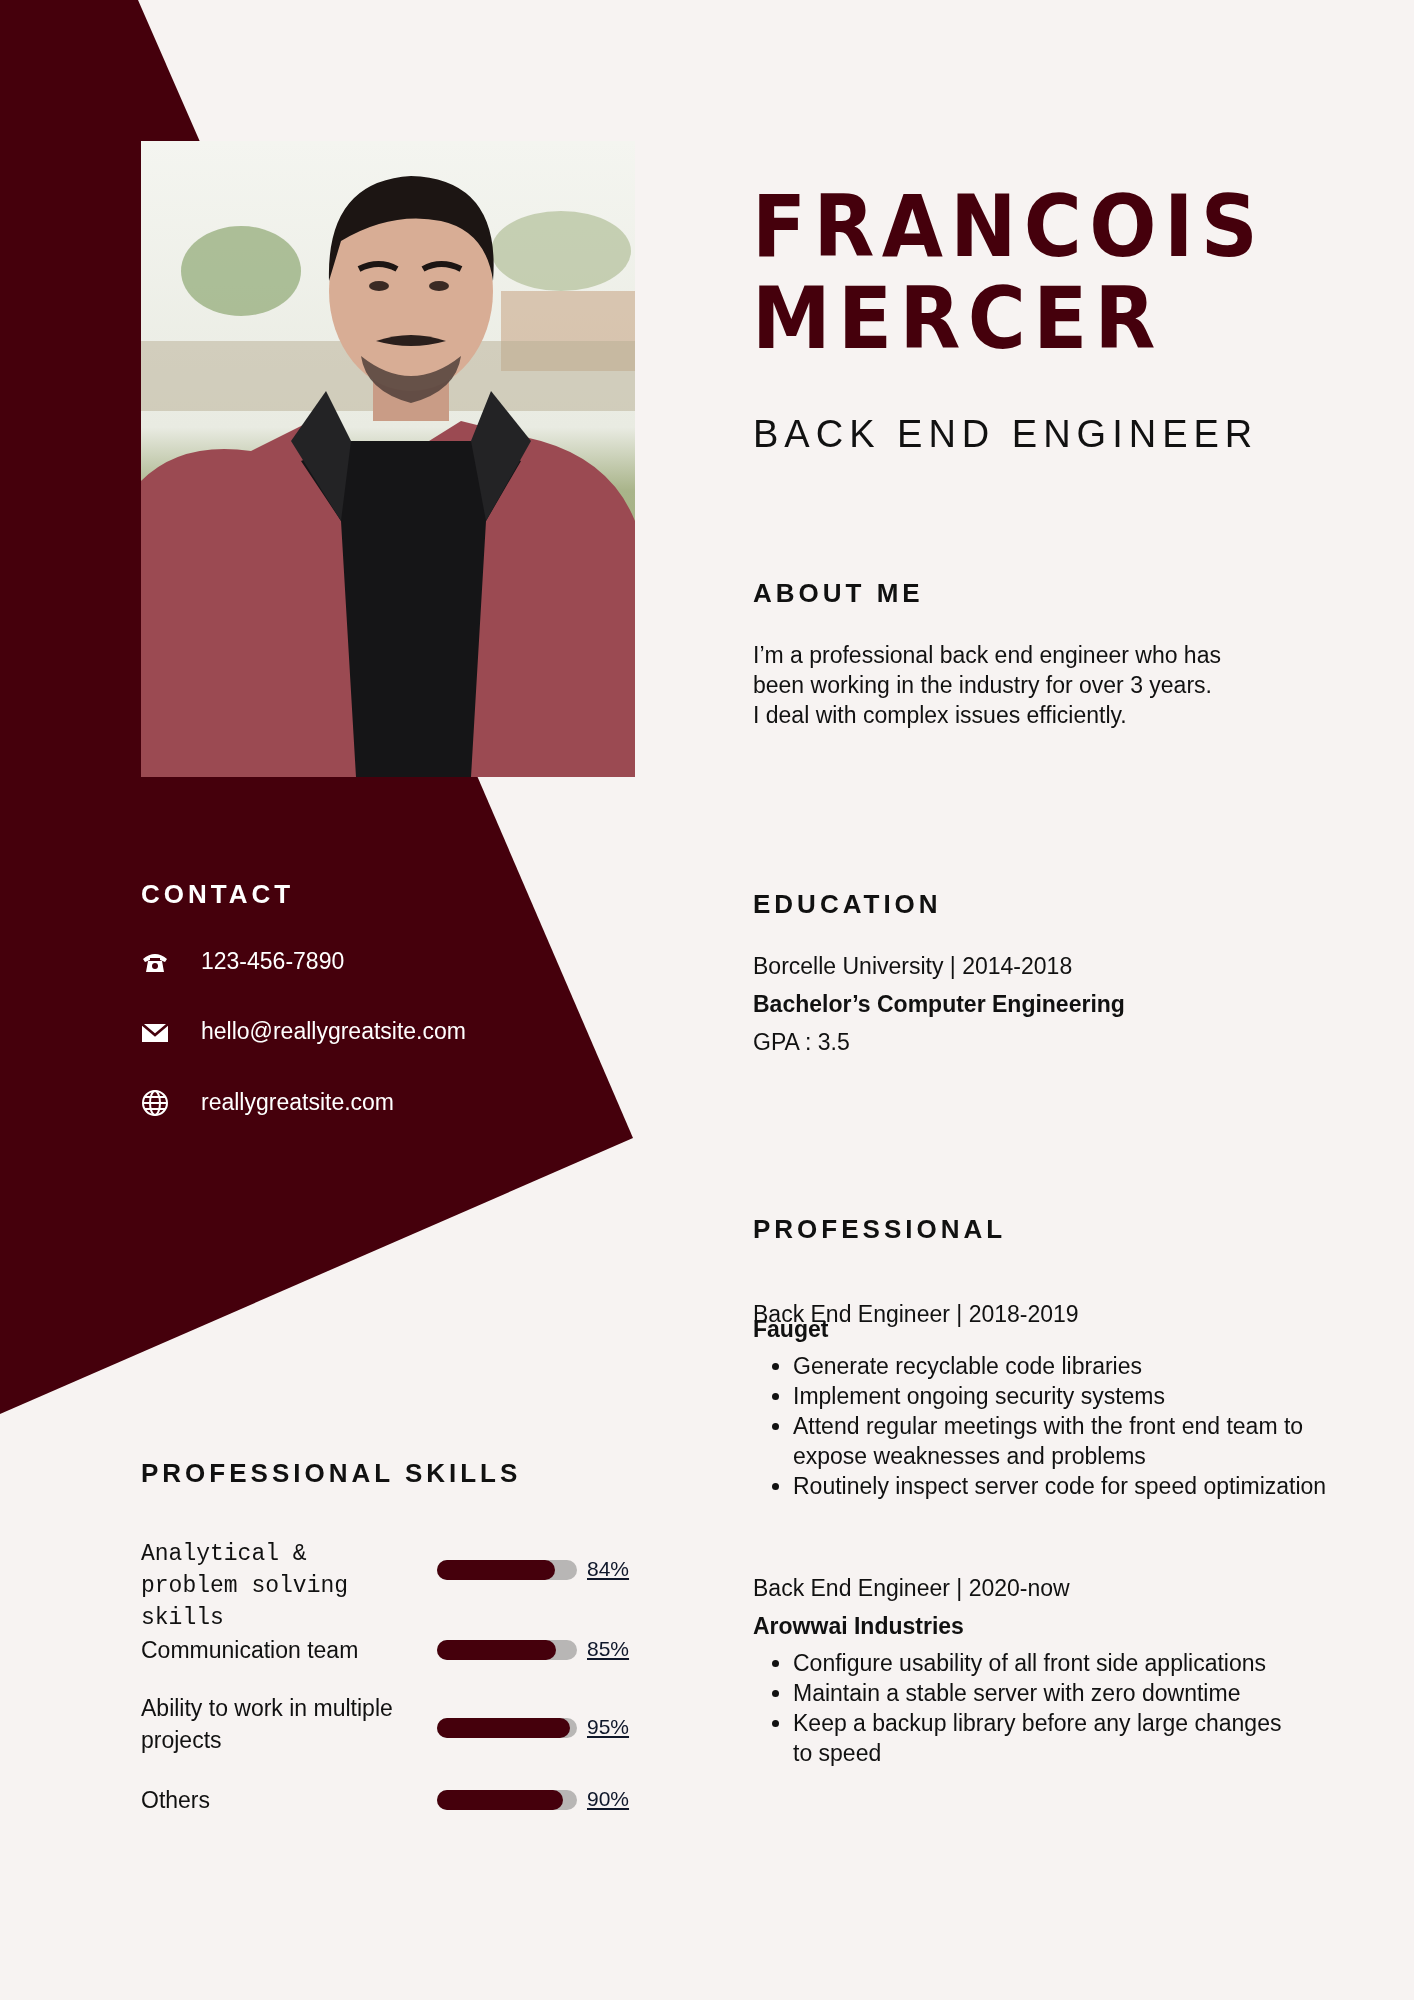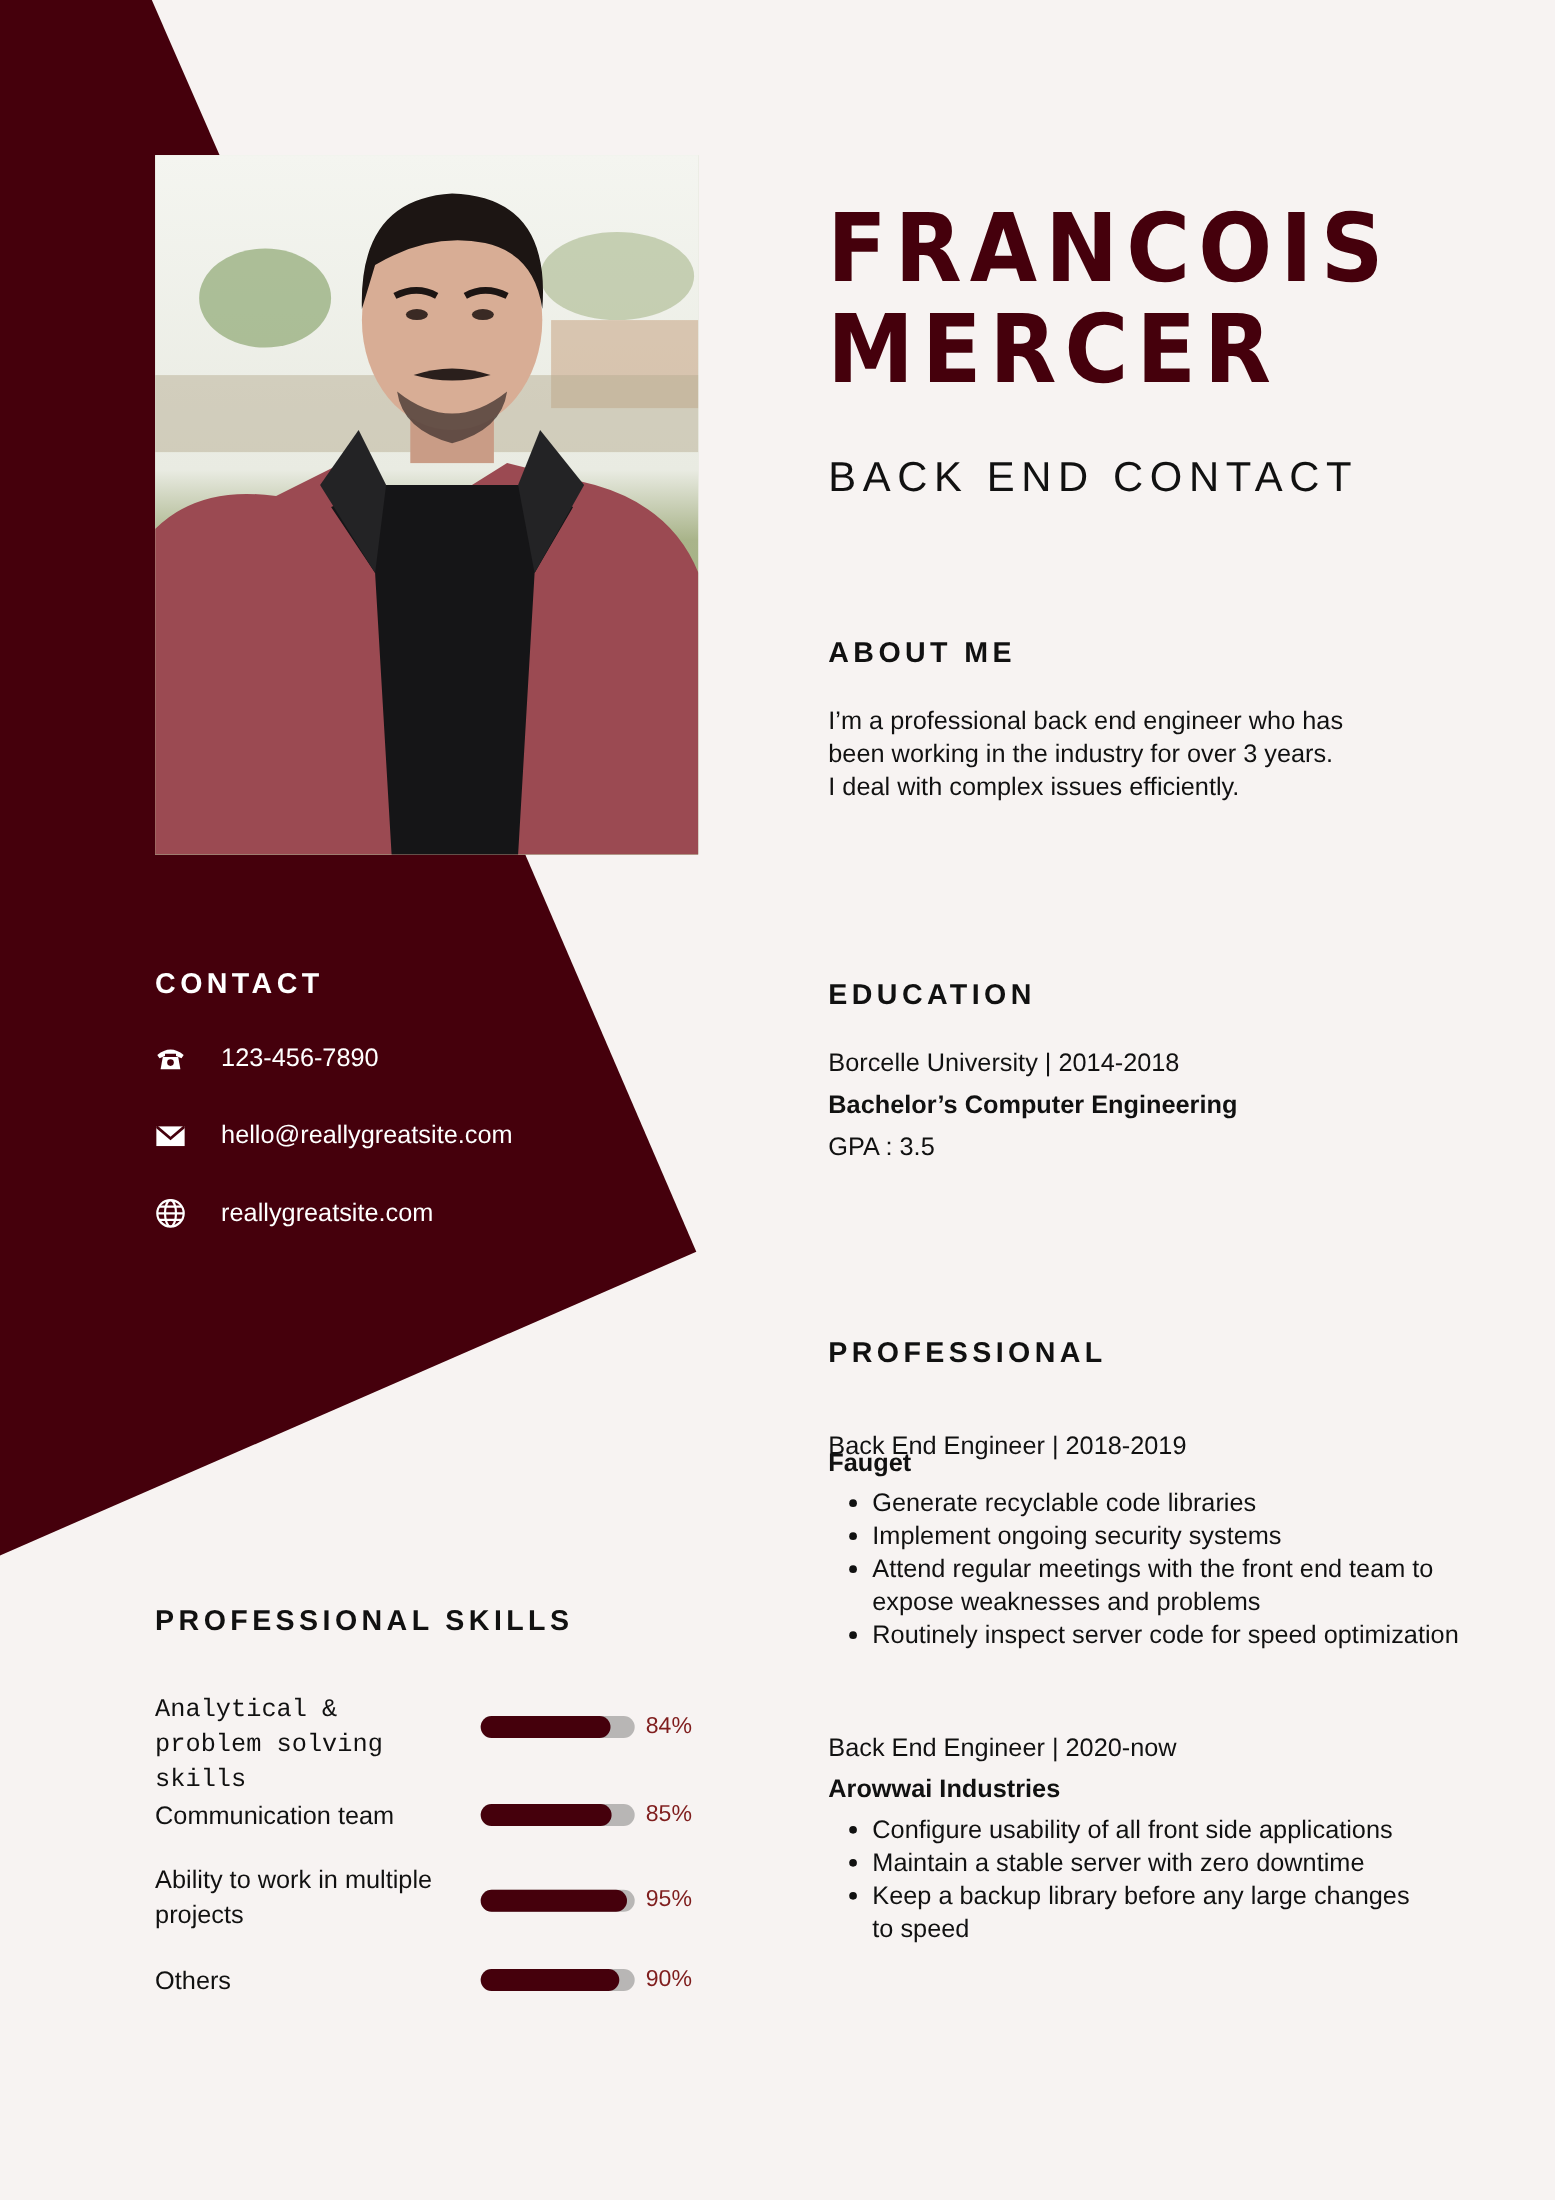--- a/index.html
+++ b/index.html
@@ -15,21 +15,21 @@
   .bold { font-weight:bold; }
   .contact-h { color:#fff; }
   .contact-row { position:absolute; left:141px; display:flex; color:#fff; font-size:23px; }
   .contact-row .ic { width:28px; height:28px; margin-right:32px; display:flex; align-items:center; justify-content:center; }
   ul.bul { position:absolute; margin:0; padding-left:40px; font-size:23px; line-height:30px; width:540px; }
   ul.bul li { margin:0; padding-left:0; }
   .skill { position:absolute; left:141px; width:500px; height:70px; }
   .skill .label { position:absolute; left:0; font-size:23px; line-height:32px; width:260px; }
   .bar { position:absolute; left:296px; width:140px; height:20px; border-radius:10px; background:#b8b6b5; }
   .bar .fill { height:20px; border-radius:10px; background:#45000c; }
-  .pct { position:absolute; left:446px; font-size:21px; color:#7f1d1d; }
+  .pct { position:absolute; left:446px; font-size:21px; color:#0f172a;text-decoration:underline; }
 </style>
 </head>
 <body>
 
 <svg class="shape" viewBox="0 0 1414 2000">
   <polygon points="0,0 138,0 478,778 633,1138 0,1414" fill="#45000c"></polygon>
 </svg>
 
 <div class="photo">
   <svg width="494" height="636" viewBox="0 0 494 636">
@@ -59,21 +59,21 @@
     <ellipse cx="298" cy="145" rx="10" ry="5" fill="#3a2a24"></ellipse>
     <path d="M218 128 Q238 118 256 128" stroke="#1c1513" stroke-width="6" fill="none"></path>
     <path d="M282 128 Q300 118 320 128" stroke="#1c1513" stroke-width="6" fill="none"></path>
   </svg>
 </div>
 
 <div class="name">
   <div>FRANCOIS</div>
   <div>MERCER</div>
 </div>
-<div class="title">BACK END CONTACT</div>
+<div class="title">BACK END ENGINEER</div>
 
 <div class="h" style="left:753px; top:578px;">ABOUT ME</div>
 <div class="p" style="left:753px; top:640px;">
   <div>I’m a professional back end engineer who has</div>
   <div>been working in the industry for over 3 years.</div>
   <div>I deal with complex issues efficiently.</div>
 </div>
 
 <div class="h contact-h" style="left:141px; top:879px;">CONTACT</div>
 

